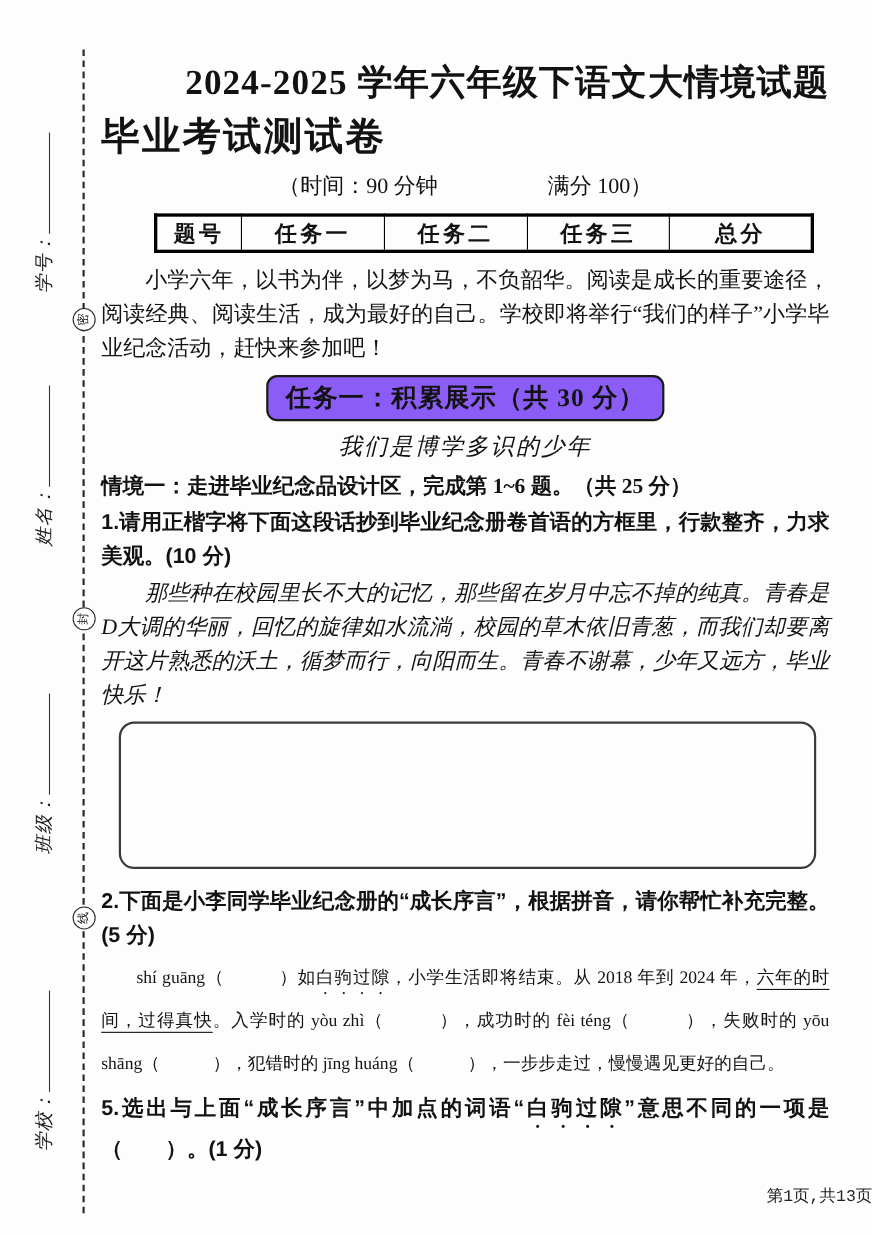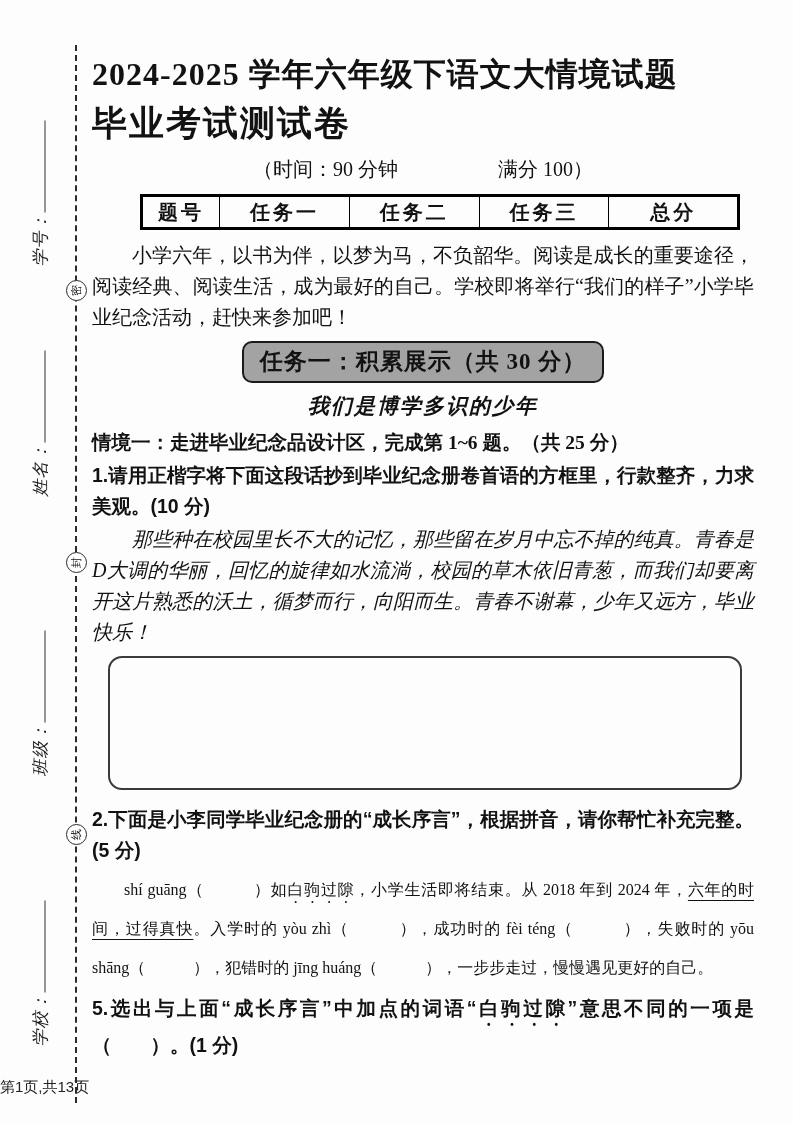--- a/index.html
+++ b/index.html
@@ -20,21 +20,21 @@
   .fill-line { display:inline-block; width:92px; border-bottom:1.5px solid #333; height:14px; vertical-align:baseline; }
   .stamp {
     position:absolute; left:66px; width:21px; height:21px; box-sizing:border-box;
     border:1.5px solid #2a2a2a; border-radius:50%; background:#fff;
     font-size:11px; line-height:18px; text-align:center; transform:rotate(-90deg);
   }
 
   
   .content { position:absolute; left:92px; top:0; width:662px; }
 
-  .title1 { margin-top:54px; text-align:left; font-size:32px; font-weight:bold; letter-spacing:1px; line-height:40px; }
+  .title1 { margin-top:54px; text-align:right; font-size:32px; font-weight:bold; letter-spacing:1px; line-height:40px; }
   .title2 { margin-top:8px;  text-align:left; font-size:35px; font-weight:bold; letter-spacing:2px; line-height:44px; }
   .meta   { margin-top:10px; text-align:center; font-size:20px; line-height:26px; }
 
   table.score {
     border-collapse:collapse; margin:12px auto 0 48px;
     border:3px solid #000; table-layout:fixed; width:600px;
   }
   table.score td {
     border:1.8px solid #000; height:30px; text-align:center;
     font-size:20px; padding:0 2px;
@@ -43,24 +43,24 @@
   table.score col.c0 { width:78px; }
 
   .intro {
     margin:10px 0 0 0; font-size:20px; line-height:31px; text-indent:2em;
     text-align:justify; 
   }
 
   .banner-wrap { margin-top:8px; text-align:center; }
   .banner {
     display:inline-block; border:2.5px solid #1a1a1a; border-radius:10px;
-    background:#a3a3a3; padding:3px 16px 4px 16px;
+    background:#8b5cf6; padding:3px 16px 4px 16px;
     font-size:23px; font-weight:bold; letter-spacing:1px;
   }
-  .subtitle { margin-top:9px; text-align:center; font-size:21px; font-weight:bold; font-style:italic; letter-spacing:2px; }
+  .subtitle { margin-top:9px; text-align:center; font-size:21px; font-weight:normal; font-style:italic; letter-spacing:2px; }
 
   .scenario {
     margin-top:9px; font-family:Liberation Serif, serif;
     font-weight:bold; font-size:19.5px; line-height:27px;
   }
   .q-prompt {
     margin-top:4px; font-family:"Liberation Sans","DejaVu Sans",sans-serif;
     font-weight:bold; font-size:19.5px; line-height:31px; text-align:justify;
   }
   .passage {
@@ -79,22 +79,22 @@
   .em-dots {
     -webkit-text-emphasis:filled dot; text-emphasis:filled dot;
     -webkit-text-emphasis-position:under right; text-emphasis-position:under right;
   }
   .u { text-decoration:underline; text-underline-offset:5px; }
 
   .q3 { margin-top:6px; }
 
   .footer {
     position:absolute; left:0; top:1078px; width:100%;
-    text-align:left; font-size:15px;
-    font-family:Liberation Sans, sans-serif; color:#222;
+    text-align:right; font-size:15px;
+    font-family:Liberation Mono, monospace; color:#222;
   }
 </style>
 </head>
 <body>
 
 <div class="page">
 
   <div class="seal-area">
     <div class="dash-line"></div>
 

